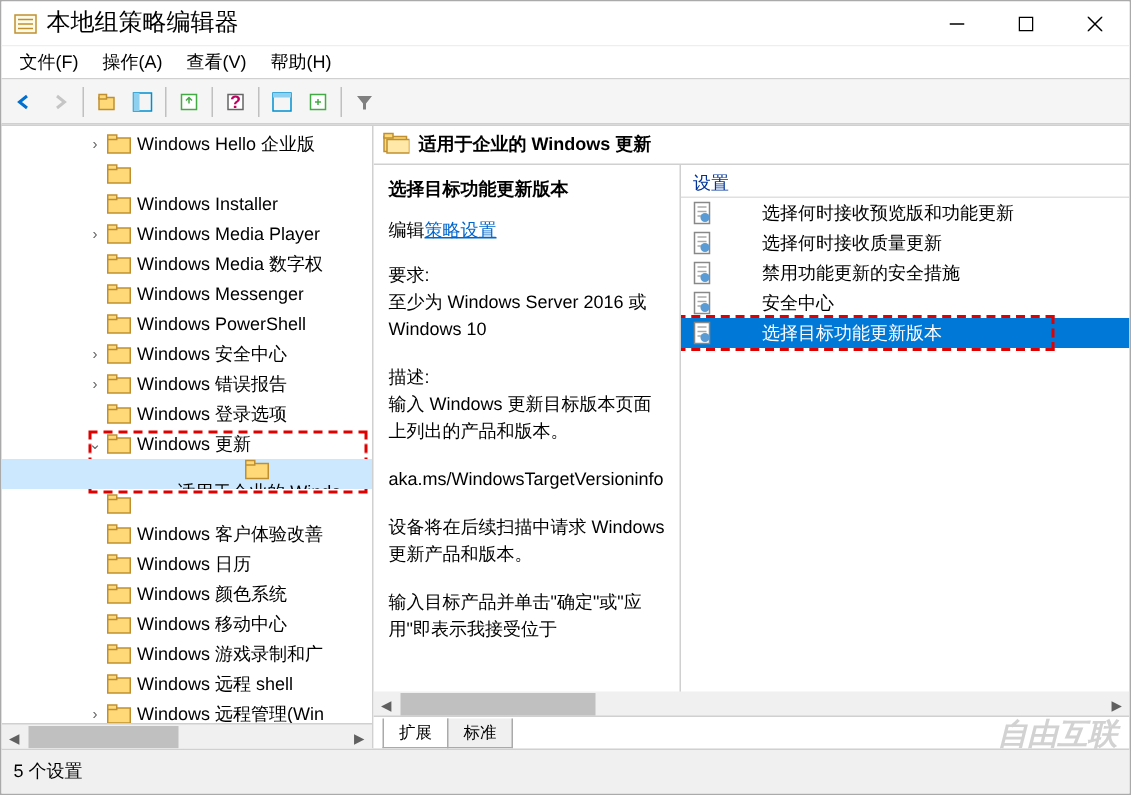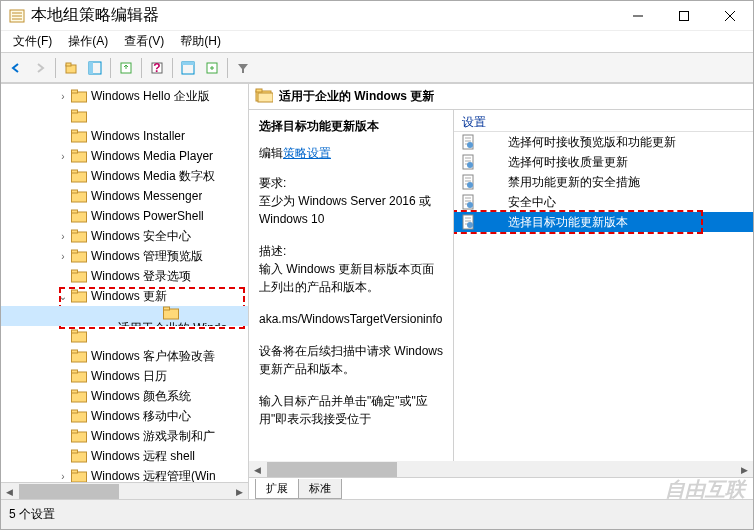--- a/index.html
+++ b/index.html
@@ -212,21 +212,21 @@
                 <rect x="0.5" y="1" width="6" height="3" fill="#ffd978" stroke="#c09030"></rect>
               </svg></span>
             <span class="tree-label">Windows 安全中心</span>
           </div>
           <div class="tree-item">
             <span class="tree-toggle">›</span>
             <span class="folder-icon"><svg viewBox="0 0 16 14">
                 <rect x="0.5" y="3" width="15" height="10" fill="#ffd978" stroke="#c09030"></rect>
                 <rect x="0.5" y="1" width="6" height="3" fill="#ffd978" stroke="#c09030"></rect>
               </svg></span>
-            <span class="tree-label">Windows 管理预览版</span>
+            <span class="tree-label">Windows 错误报告</span>
           </div>
           <div class="tree-item">
             <span class="folder-icon"><svg viewBox="0 0 16 14">
                 <rect x="0.5" y="3" width="15" height="10" fill="#ffd978" stroke="#c09030"></rect>
                 <rect x="0.5" y="1" width="6" height="3" fill="#ffd978" stroke="#c09030"></rect>
               </svg></span>
             <span class="tree-label">Windows 登录选项</span>
           </div>
           <div class="tree-item">
             <span class="tree-toggle">⌄</span>

